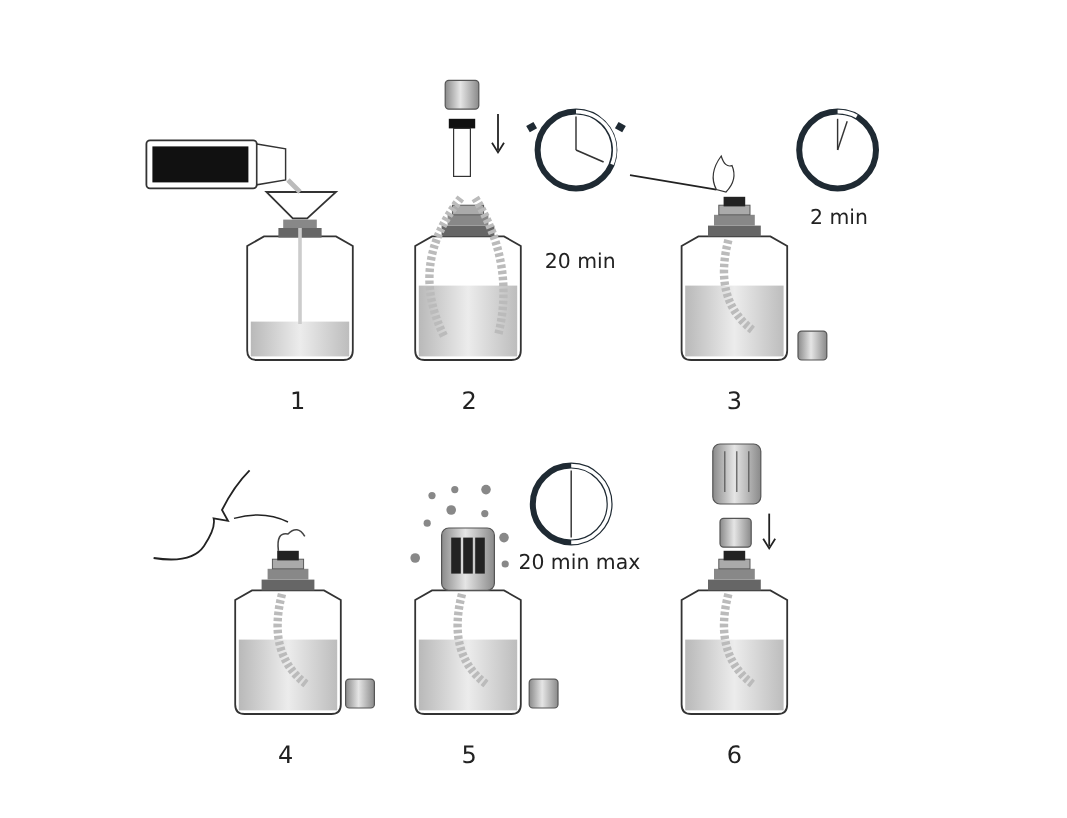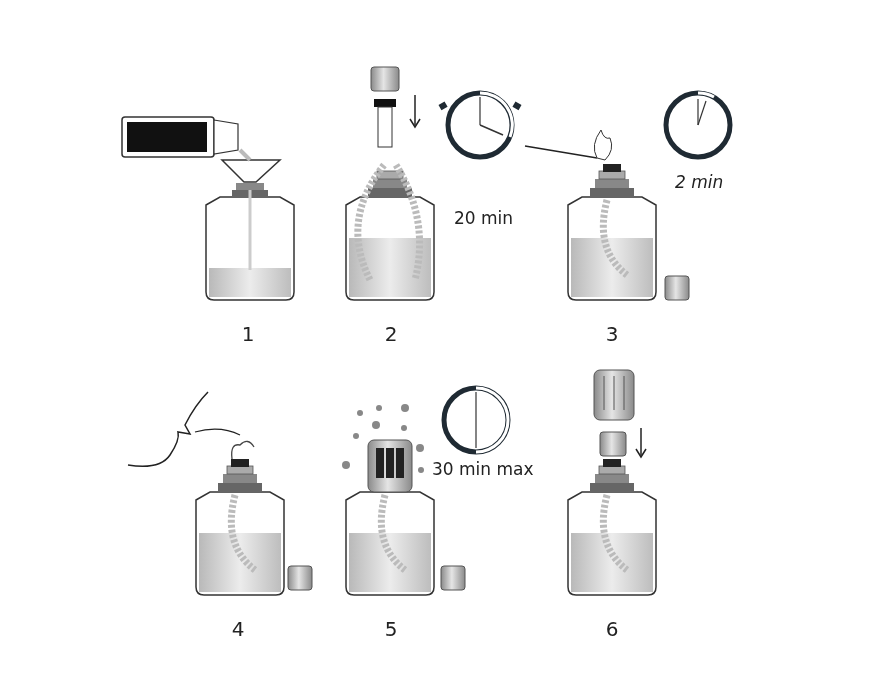--- a/index.html
+++ b/index.html
@@ -156,21 +156,21 @@
     <line x1="604" y1="376" x2="604" y2="410" stroke="#555"></line>
       <line x1="614" y1="376" x2="614" y2="410" stroke="#555"></line>
       <line x1="624" y1="376" x2="624" y2="410" stroke="#555"></line>
     <rect x="600" y="432" width="26" height="24" rx="3" fill="url(#cap)" stroke="#555"></rect>
     <line x1="641" y1="428" x2="641" y2="455" stroke="#222" stroke-width="1.5"></line>
     <path d="M636,449 L641,457 L646,449" fill="none" stroke="#222" stroke-width="1.5"></path>
   </g>
 </svg>
 
 <span class="label" style="left:454px;top:172px;margin-top:36px;">20 min</span>
-<span class="label" style="left:675px;top:172px;font-style:italic;">2 min</span>
-<span class="label" style="left:432px;top:459px;">30 min max</span>
+<span class="label" style="left:675px;top:172px;">2 min</span>
+<span class="label" style="left:432px;top:459px;">20 min max</span>
 
 <span class="step-num" style="left:233px;top:322px;">1</span>
 <span class="step-num" style="left:376px;top:322px;">2</span>
 <span class="step-num" style="left:597px;top:322px;">3</span>
 <span class="step-num" style="left:223px;top:617px;">4</span>
 <span class="step-num" style="left:376px;top:617px;">5</span>
 <span class="step-num" style="left:597px;top:617px;">6</span>
 
 </body></html>

